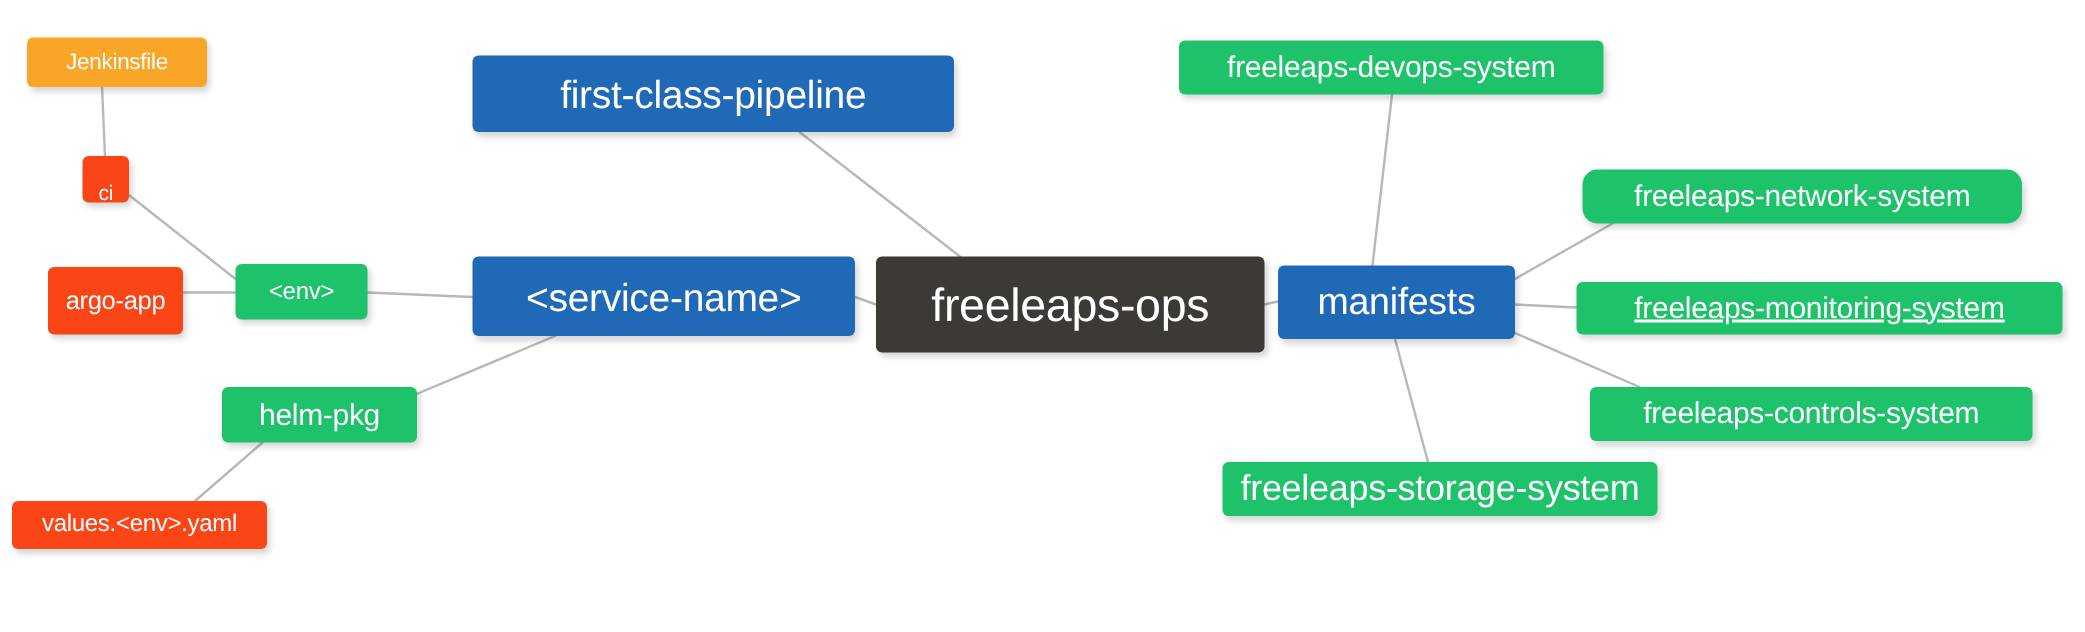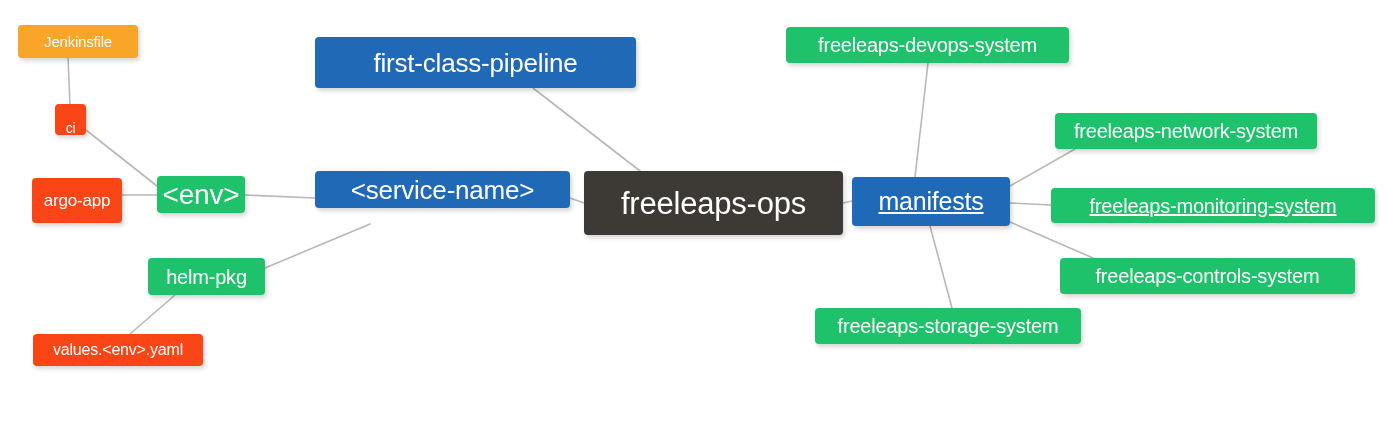--- a/index.html
+++ b/index.html
@@ -61,56 +61,56 @@
       <line x1="915" y1="177" x2="928" y2="63" stroke="#b8b8b8" stroke-width="1.6" stroke-linecap="round"></line>
       <line x1="1010" y1="186" x2="1075" y2="149" stroke="#b8b8b8" stroke-width="1.6" stroke-linecap="round"></line>
       <line x1="1010" y1="203" x2="1051" y2="205" stroke="#b8b8b8" stroke-width="1.6" stroke-linecap="round"></line>
       <line x1="1010" y1="222" x2="1093" y2="258" stroke="#b8b8b8" stroke-width="1.6" stroke-linecap="round"></line>
       <line x1="930" y1="226" x2="952" y2="308" stroke="#b8b8b8" stroke-width="1.6" stroke-linecap="round"></line>
     </svg>
   <div id="node-layer">
       <div class="node" style="left: 584px; top: 171px; width: 259px; height: 64px; background: rgb(61, 57, 53); font-size: 31px; color: rgb(255, 255, 255);">
         <span>freeleaps-ops</span>
       </div>
-      <div class="node" style="left: 315px; top: 171px; width: 255px; height: 37px; background: rgb(32, 105, 183); font-size: 26px; color: rgb(255, 255, 255);">
+      <div class="node" style="left: 315px; top: 171px; width: 255px; height: 53px; background: rgb(32, 105, 183); font-size: 26px; color: rgb(255, 255, 255);">
         <span>&lt;service-name&gt;</span>
       </div>
       <div class="node" style="left: 315px; top: 37px; width: 321px; height: 51px; background: rgb(32, 105, 183); font-size: 26px; color: rgb(255, 255, 255);">
         <span>first-class-pipeline</span>
       </div>
-      <div class="node" style="left: 852px; top: 177px; width: 158px; height: 49px; background: rgb(32, 105, 183); font-size: 25px; color: rgb(255, 255, 255); text-decoration: underline;">
+      <div class="node" style="left: 852px; top: 177px; width: 158px; height: 49px; background: rgb(32, 105, 183); font-size: 25px; color: rgb(255, 255, 255);">
         <span>manifests</span>
       </div>
-      <div class="node" style="left: 157px; top: 176px; width: 88px; height: 37px; background: rgb(30, 194, 107); font-size: 28px; color: rgb(255, 255, 255);">
+      <div class="node" style="left: 157px; top: 176px; width: 88px; height: 37px; background: rgb(30, 194, 107); font-size: 16px; color: rgb(255, 255, 255);">
         <span>&lt;env&gt;</span>
       </div>
-      <div class="node" style="left: 148px; top: 258px; width: 117px; height: 37px; background: rgb(30, 194, 107); font-size: 20px; color: rgb(255, 255, 255); text-align: center;">
+      <div class="node" style="left: 148px; top: 258px; width: 130px; height: 37px; background: rgb(30, 194, 107); font-size: 20px; color: rgb(255, 255, 255); text-align: center;">
         <span>helm-pkg</span>
       </div>
       <div class="node" style="left: 18px; top: 25px; width: 120px; height: 33px; background: rgb(249, 165, 39); font-size: 15px; color: rgb(255, 255, 255);">
         <span>Jenkinsfile</span>
       </div>
       <div class="node" style="left: 55px; top: 104px; width: 31px; height: 31px; background: rgb(250, 70, 22); font-size: 14px; color: rgb(255, 255, 255); align-items: flex-end;">
         <span>ci</span>
       </div>
       <div class="node" style="left: 32px; top: 178px; width: 90px; height: 45px; background: rgb(250, 70, 22); font-size: 17px; color: rgb(255, 255, 255);">
         <span>argo-app</span>
       </div>
-      <div class="node" style="left: 8px; top: 334px; width: 170px; height: 32px; background: rgb(250, 70, 22); font-size: 16px; color: rgb(255, 255, 255); margin-left: 25px;">
+      <div class="node" style="left: 8px; top: 334px; width: 170px; height: 32px; background: rgb(250, 70, 22); font-size: 16px; color: rgb(255, 255, 255);">
         <span>values.&lt;env&gt;.yaml</span>
       </div>
       <div class="node" style="left: 772px; top: 27px; width: 283px; height: 36px; background: rgb(30, 194, 107); font-size: 20px; color: rgb(255, 255, 255); margin-left: 14px;">
         <span>freeleaps-devops-system</span>
       </div>
-      <div class="node" style="left: 1055px; top: 113px; width: 262px; height: 36px; background: rgb(30, 194, 107); font-size: 20px; color: rgb(255, 255, 255);">
+      <div class="node" style="left: 1055px; top: 113px; width: 293px; height: 36px; background: rgb(30, 194, 107); font-size: 20px; color: rgb(255, 255, 255); border-radius: 10px;">
         <span>freeleaps-network-system</span>
       </div>
       <div class="node" style="left: 1051px; top: 188px; width: 324px; height: 35px; background: rgb(30, 194, 107); font-size: 20px; color: rgb(255, 255, 255); text-decoration: underline;">
         <span>freeleaps-monitoring-system</span>
       </div>
       <div class="node" style="left: 1060px; top: 258px; width: 295px; height: 36px; background: rgb(30, 194, 107); font-size: 20px; color: rgb(255, 255, 255);">
         <span>freeleaps-controls-system</span>
       </div>
-      <div class="node" style="left: 815px; top: 308px; width: 266px; height: 36px; background: rgb(30, 194, 107); font-size: 20px; color: rgb(255, 255, 255);">
+      <div class="node" style="left: 815px; top: 308px; width: 290px; height: 36px; background: rgb(30, 194, 107); font-size: 24px; color: rgb(255, 255, 255);">
         <span>freeleaps-storage-system</span>
       </div>
     </div>
 </div>
 
 </body></html>

